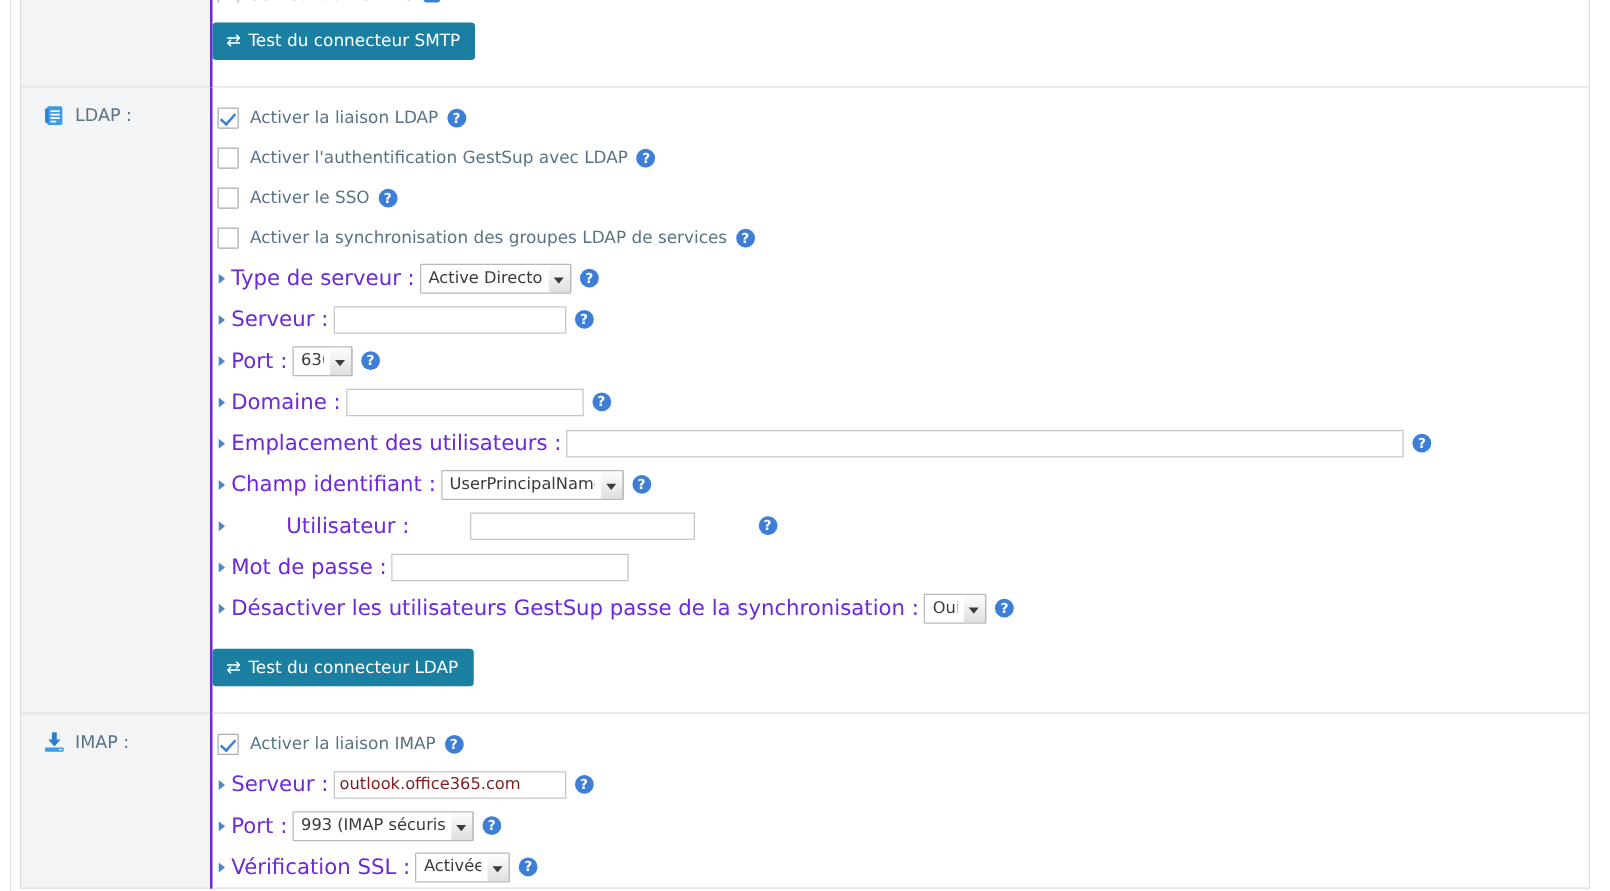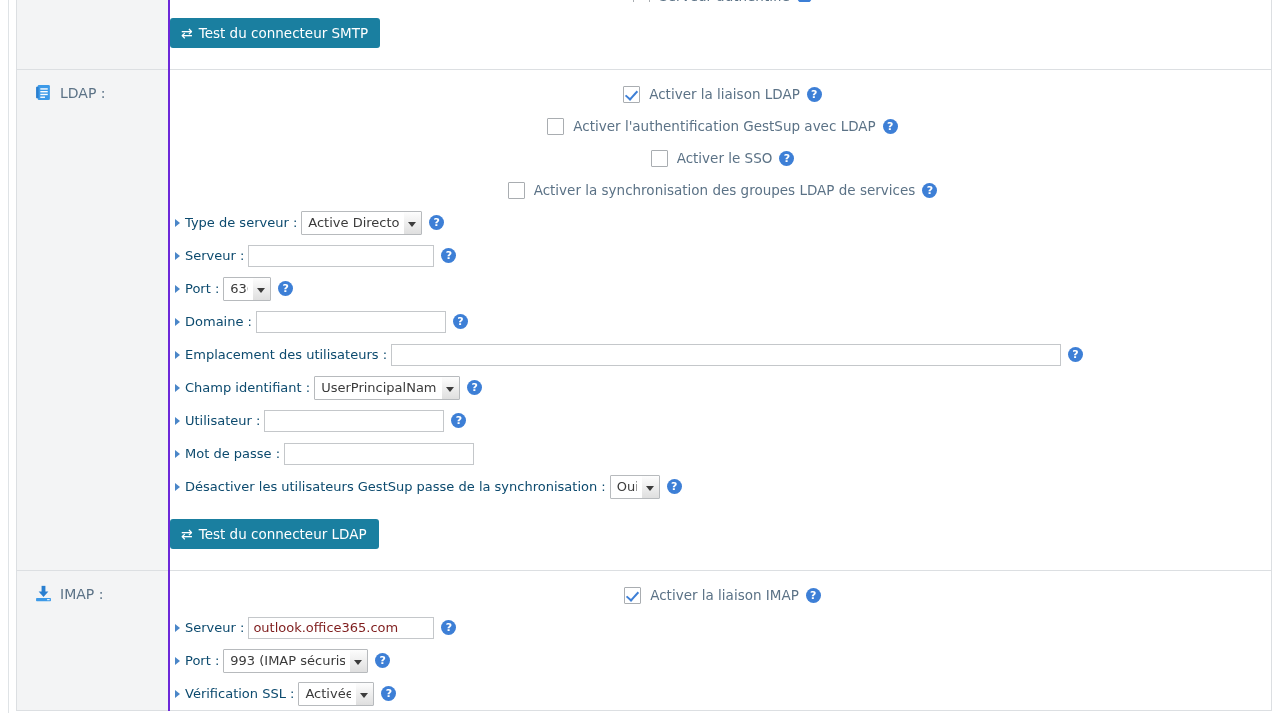--- a/index.html
+++ b/index.html
@@ -74,36 +74,35 @@
   .form-row {
     display: flex;
     align-items: center;
     min-height: 31px;
     padding: 1px 0 1px 0;
   }
   .cb-row {
     display: flex;
     align-items: center;
     min-height: 32px;
-    justify-content: center;
   }
 
   .arrow-bullet {
     display: inline-block;
     width: 0; height: 0;
     border-left: 5px solid #4a86c8;
     border-top: 4px solid transparent;
     border-bottom: 4px solid transparent;
     margin-right: 5px;
     flex: none;
   }
 
   .fld-label {
-    color: #0c4a6e;
-    font-size: 13px;
+    color: #6d28d9;
+    font-size: 17px;
     white-space: nowrap;
     margin-right: 4px;
   }
 
   
   .txt {
     border: 1px solid #c4c7ca;
     background: #ffffff;
     height: 22px;
     box-sizing: border-box;
@@ -374,21 +373,21 @@
             <span class="arrow-bullet"></span>
             <span class="fld-label">Champ identifiant :</span>
             <span class="sel-wrap">
               <select class="sel w-champ">
                 <option>UserPrincipalName</option>
               </select>
             </span>
             <span class="help">?</span>
           </div>
 
-          <div class="form-row" style="padding-left:5px;">
+          <div class="form-row" style="padding-left:5px;gap:44px;">
             <span class="arrow-bullet"></span>
             <span class="fld-label">Utilisateur :</span>
             <input type="text" class="txt w-user" value="" style="">
             <span class="help">?</span>
           </div>
 
           <div class="form-row" style="padding-left:5px;">
             <span class="arrow-bullet"></span>
             <span class="fld-label">Mot de passe :</span>
             <input type="password" class="txt w-pass" value="" style="">

